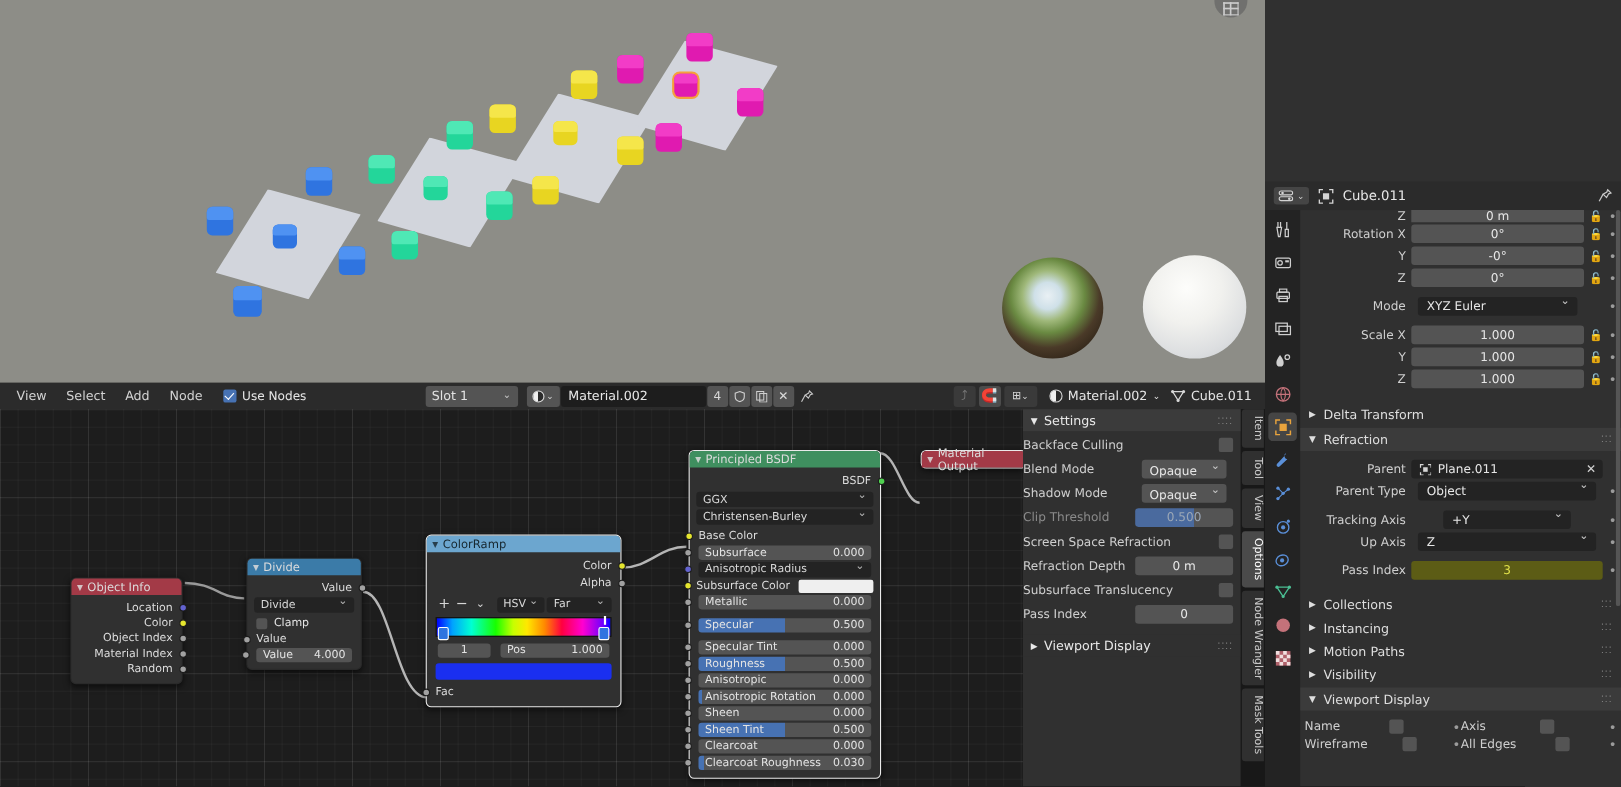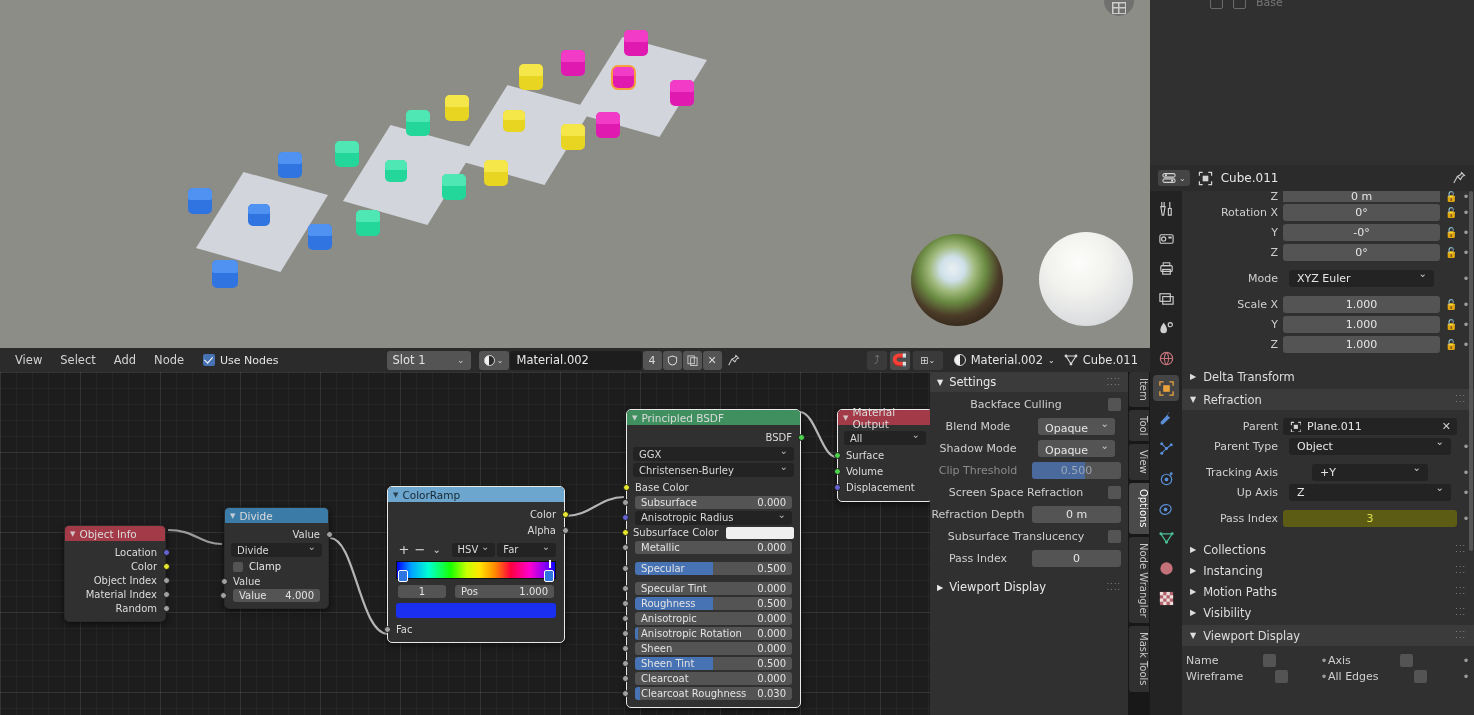--- a/index.html
+++ b/index.html
@@ -79,21 +79,21 @@
   #npanel { position:absolute; left:930px; top:24px; width:198px; height:343px; background:#303030; }
   #npanel-tabs { position:absolute; left:1128px; top:24px; width:22px; height:343px; background:#181818; }
   .vtab { width:20px; margin:0 1px 3px 1px; background:#303030; border-radius:3px 0 0 3px;
     writing-mode:vertical-rl; text-align:center; font-size:10px; color:#c8c8c8; padding:6px 0; }
   .vtab.active { background:#4a4a4a; color:#fff; }
   .panel-head { height:20px; display:flex; align-items:center; gap:6px; padding:0 7px;
     background:#3b3b3b; font-size:11.5px; color:#e8e8e8; }
   .panel-head .tri { font-size:8px; }
   .panel-head .grip { margin-left:auto; letter-spacing:1px; font-size:8px; color:#8a8a8a; }
   .prow { display:flex; align-items:center; height:20px; padding:0 7px 0 0; gap:6px; margin-top:2px; }
-  .plabel { flex:0 0 auto; text-align:center; font-size:11px; color:#cfcfcf; min-width:96px; }
+  .plabel { flex:0 0 auto; text-align:left; font-size:11px; color:#cfcfcf; min-width:96px; }
   .plabel.dim { color:#8a8a8a; }
   .pval { flex:1; height:17px; background:#545454; border-radius:3px; display:flex;
     align-items:center; justify-content:center; font-size:11px; color:#e6e6e6; position:relative; }
   .pval.dd:after { content:"⌄"; position:absolute; right:6px; top:0; }
   .pval.left { justify-content:flex-start; padding-left:7px;align-items:flex-end; }
   .pval.sliderb { background:linear-gradient(to right,#4a6a9e 60%, #545454 60%); color:#9aa6b6; }
   .pcheck { width:13px; height:13px; background:#545454; border-radius:2px; flex:0 0 13px; }
 
   
   #props { position:absolute; left:1150px; top:0; width:324px; height:715px; background:#303030; }
@@ -530,37 +530,20 @@
               </span>
             </div>
         </div>
       </div>
 
       <div class="node sel" style="left:837px;top:37px;width:96px;">
         <div class="node-head" style="background:#a33a47;">
           <span class="tri">▼</span>
           <span>Material Output</span>
         </div>
-        <div class="node-body">
-          <div class="dd">
-            <span>All</span>
-            </div>
-          <div class="row" style="height:16px;">
-            <span class="socket in" style="background:#4fd04f;"></span>
-            <span>Surface</span>
-            </div>
-          <div class="row" style="height:16px;">
-            <span class="socket in" style="background:#4fd04f;"></span>
-            <span>Volume</span>
-            </div>
-          <div class="row" style="height:16px;">
-            <span class="socket in" style="background:#6363d0;"></span>
-            <span>Displacement</span>
-            </div>
-        </div>
       </div>
     </div>
 
     <div id="npanel">
       <div class="panel-head">
         <span class="tri">▼</span>
         <span>Settings</span>
         <span class="grip">⁚⁚⁚⁚</span>
       </div>
 
@@ -615,27 +598,20 @@
       <div class="vtab">Tool</div>
       <div class="vtab">View</div>
       <div class="vtab active">Options</div>
       <div class="vtab">Node Wrangler</div>
       <div class="vtab">Mask Tools</div>
     </div>
   </div>
 
   <div id="props">
 
-    <div id="props-topstrip">
-      <div style="position:absolute;left:60px;top:-4px;display:flex;gap:10px;align-items:center;opacity:.65;">
-        <span style="width:13px;height:13px;border:1px solid #8a8a8a;border-radius:2px;display:inline-block;"></span>
-        <span style="width:13px;height:13px;border:1px solid #8a8a8a;border-radius:2px;display:inline-block;"></span>
-        <span style="font-size:11px;color:#9a9a9a;">Base</span>
-      </div>
-    </div>
 
     <div id="props-header">
       <div style="display:flex;align-items:center;gap:3px;background:#454545;border-radius:3px;padding:2px 4px;">
         <svg width="14" height="12" viewBox="0 0 16 13">
           <rect x="1" y="1.5" width="14" height="4" rx="2" fill="none" stroke="#d4d4d4" stroke-width="1.2"></rect>
           <circle cx="4.5" cy="3.5" r="1.3" fill="#d4d4d4"></circle>
           <rect x="1" y="7.5" width="14" height="4" rx="2" fill="none" stroke="#d4d4d4" stroke-width="1.2"></rect>
           <circle cx="11.5" cy="9.5" r="1.3" fill="#d4d4d4"></circle>
         </svg>
         <span style="font-size:8px;color:#cfcfcf;">⌄</span>

